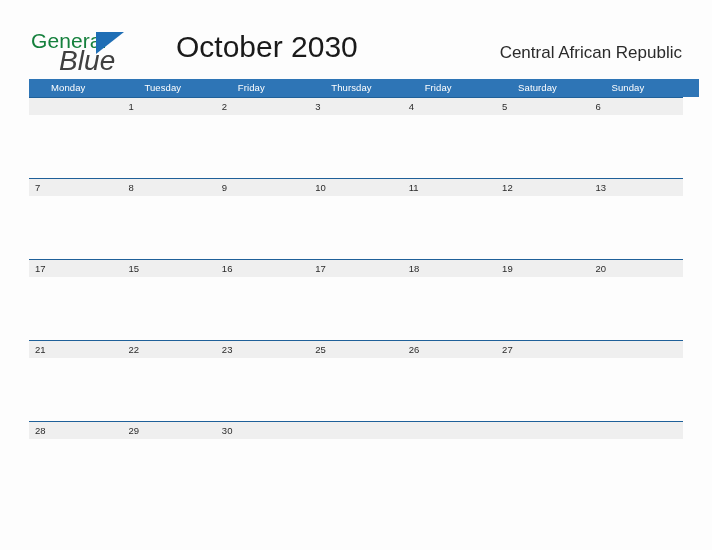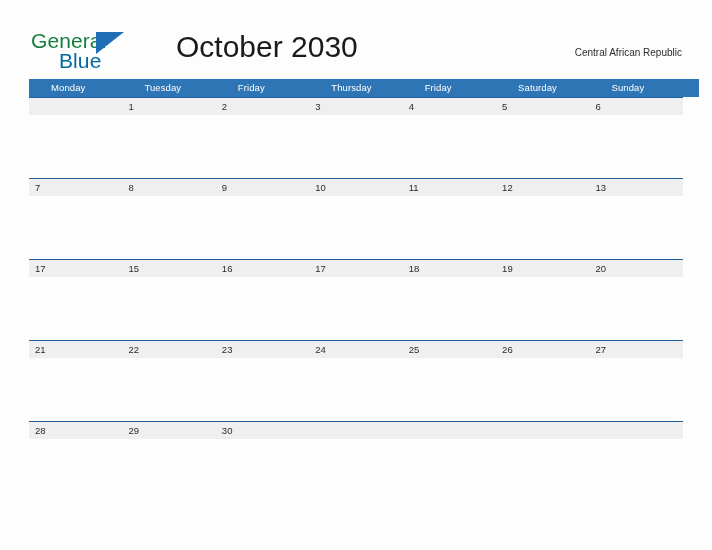--- a/index.html
+++ b/index.html
@@ -48,45 +48,46 @@
     top: 3px;
     width: 0;
     height: 0;
     border-left: 28px solid #1f6eb5;
     border-bottom: 22px solid transparent;
   }
   .logo-blue {
     position: absolute;
     left: 28px;
     top: 20px;
-    font-size: 21px;
+    font-size: 28px;
     line-height: 24px;
-    color: #0369a1;
+    color: #404040;
     letter-spacing: 0.1px;
     white-space: nowrap;
+    font-style: italic;
   }
 
   .month-title {
     position: absolute;
     left: 176px;
     top: 28px;
     width: 360px;
     text-align: left;
     font-size: 30px;
     line-height: 38px;
     font-weight: 400;
     color: #1a1a1a;
     white-space: nowrap;
   }
 
   .country-title {
     position: absolute;
     right: 30px;
     top: 43px;
-    font-size: 10px;
+    font-size: 17px;
     line-height: 20px;
     color: #2b2b2b;
     white-space: nowrap;
   }
 
   
   .calendar {
     position: absolute;
     left: 29px;
     top: 79px;
@@ -214,21 +215,20 @@
       <div class="day-cell">20</div>
     </div>
     <div class="day-body"></div>
   </div>
 
   <div class="week-row">
     <div class="day-band">
       <div class="day-cell">21</div>
       <div class="day-cell">22</div>
       <div class="day-cell">23</div>
-      <div class="day-cell">24</div>
       <div class="day-cell">25</div>
       <div class="day-cell">26</div>
       <div class="day-cell">27</div>
     </div>
     <div class="day-body"></div>
   </div>
 
   <div class="week-row">
     <div class="day-band">
       <div class="day-cell">28</div>

